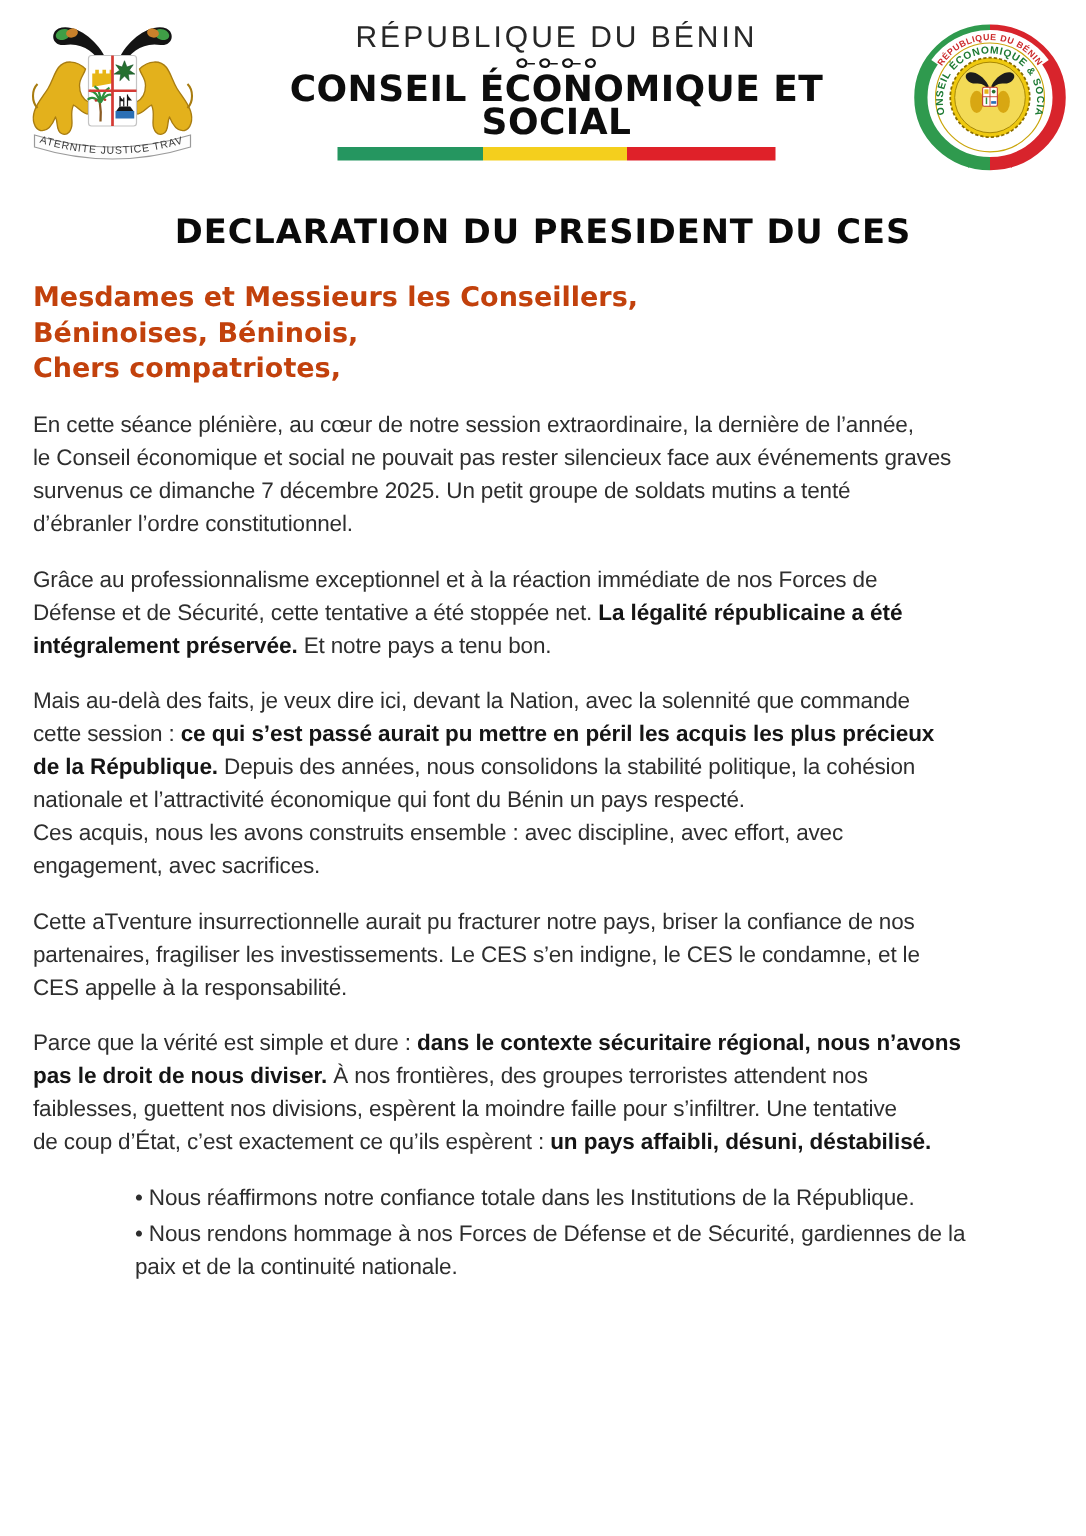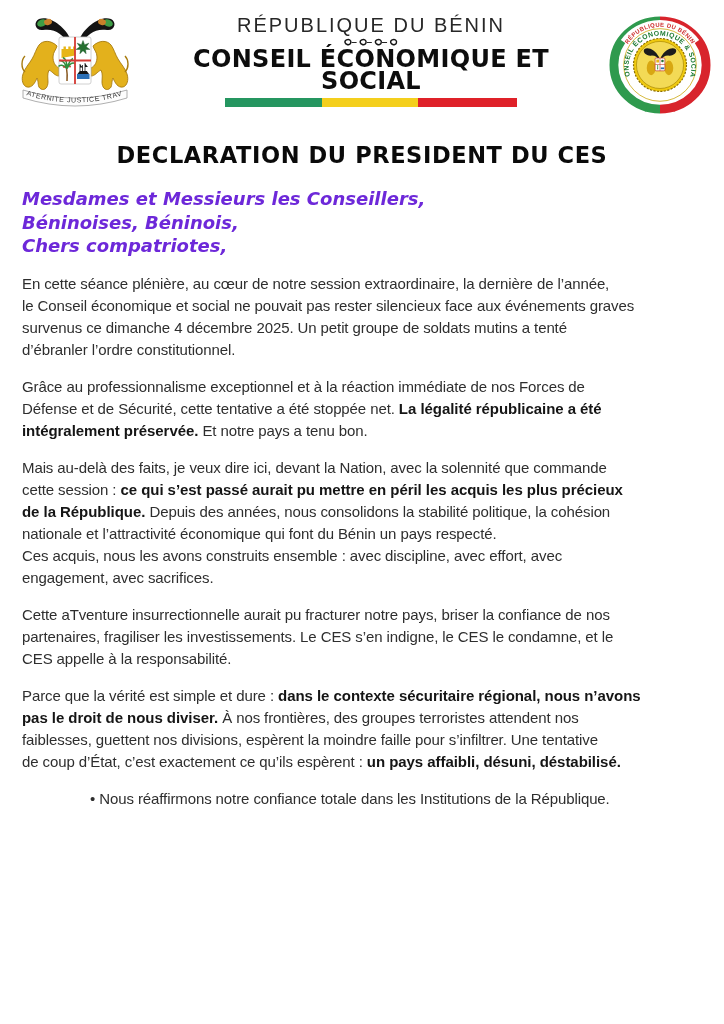--- a/index.html
+++ b/index.html
@@ -23,21 +23,21 @@
   .flag-bar{display:flex;width:292px;height:9px;margin:6px auto 0;}
   .flag-bar .seg{height:100%;}
   .seg.g{width:97px;} .seg.y{width:96px;} .seg.r{width:99px;}
   
   .doc-title{
     margin-top:26px;text-align:center;font-family:"DejaVu Sans",sans-serif;font-weight:700;
     font-size:22.5px;letter-spacing:.6px;color:#0a0a0a;line-height:27px;
   }
   
   .salutation{margin:18px 12px 0 22px;font-family:"DejaVu Sans",sans-serif;font-weight:700;
-    font-size:18px;line-height:23.5px;color:#6d28d9;font-style:italic;}
+    font-size:18px;line-height:23.5px;color:#c2410c;}
   
   .body{margin-top:15px;padding:0 12px 0 22px;font-size:15px;line-height:22px;letter-spacing:-.1px;}
   .body p{margin:0 0 15px 0;white-space:pre-line;}
   .body b{font-weight:700;color:#151515;letter-spacing:-.05px;}
   .bullets{padding-left:68px;white-space:pre-line;}
   .bullets div{margin:0 0 2px 0;}
 </style>
 </head>
 <body>
 
@@ -148,35 +148,36 @@
   <div class="salutation">
     <div>Mesdames et Messieurs les Conseillers,</div>
     <div>Béninoises, Béninois,</div>
     <div>Chers compatriotes,</div>
   </div>
 
   <div class="body">
     <div>
         <p><span>En cette séance plénière, au cœur de notre session extraordinaire, la dernière de l’année,
 le Conseil économique et social ne pouvait pas rester silencieux face aux événements graves
-survenus ce dimanche 4 décembre 2025. Un petit groupe de soldats mutins a tenté
+survenus ce dimanche 7 décembre 2025. Un petit groupe de soldats mutins a tenté
 d’ébranler l’ordre constitutionnel.</span></p>
         <p><span>Grâce au professionnalisme exceptionnel et à la réaction immédiate de nos Forces de
 Défense et de Sécurité, cette tentative a été stoppée net. </span><b>La légalité républicaine a été
 intégralement préservée.</b><span> Et notre pays a tenu bon.</span></p>
         <p><span>Mais au-delà des faits, je veux dire ici, devant la Nation, avec la solennité que commande
 cette session : </span><b>ce qui s’est passé aurait pu mettre en péril les acquis les plus précieux
 de la République.</b><span> Depuis des années, nous consolidons la stabilité politique, la cohésion
 nationale et l’attractivité économique qui font du Bénin un pays respecté.
 Ces acquis, nous les avons construits ensemble : avec discipline, avec effort, avec
 engagement, avec sacrifices.</span></p>
         <p><span>Cette aTventure insurrectionnelle aurait pu fracturer notre pays, briser la confiance de nos
 partenaires, fragiliser les investissements. Le CES s’en indigne, le CES le condamne, et le
 CES appelle à la responsabilité.</span></p>
         <p><span>Parce que la vérité est simple et dure : </span><b>dans le contexte sécuritaire régional, nous n’avons
 pas le droit de nous diviser.</b><span> À nos frontières, des groupes terroristes attendent nos
 faiblesses, guettent nos divisions, espèrent la moindre faille pour s’infiltrer. Une tentative
 de coup d’État, c’est exactement ce qu’ils espèrent : </span><b>un pays affaibli, désuni, déstabilisé.</b></p>
       </div>
-    <div class="bullets"><div>• Nous réaffirmons notre confiance totale dans les Institutions de la République.</div></div>
+    <div class="bullets"><div>• Nous réaffirmons notre confiance totale dans les Institutions de la République.</div><div>• Nous rendons hommage à nos Forces de Défense et de Sécurité, gardiennes de la
+paix et de la continuité nationale.</div></div>
   </div>
 
 </div>
 
 </body></html>

